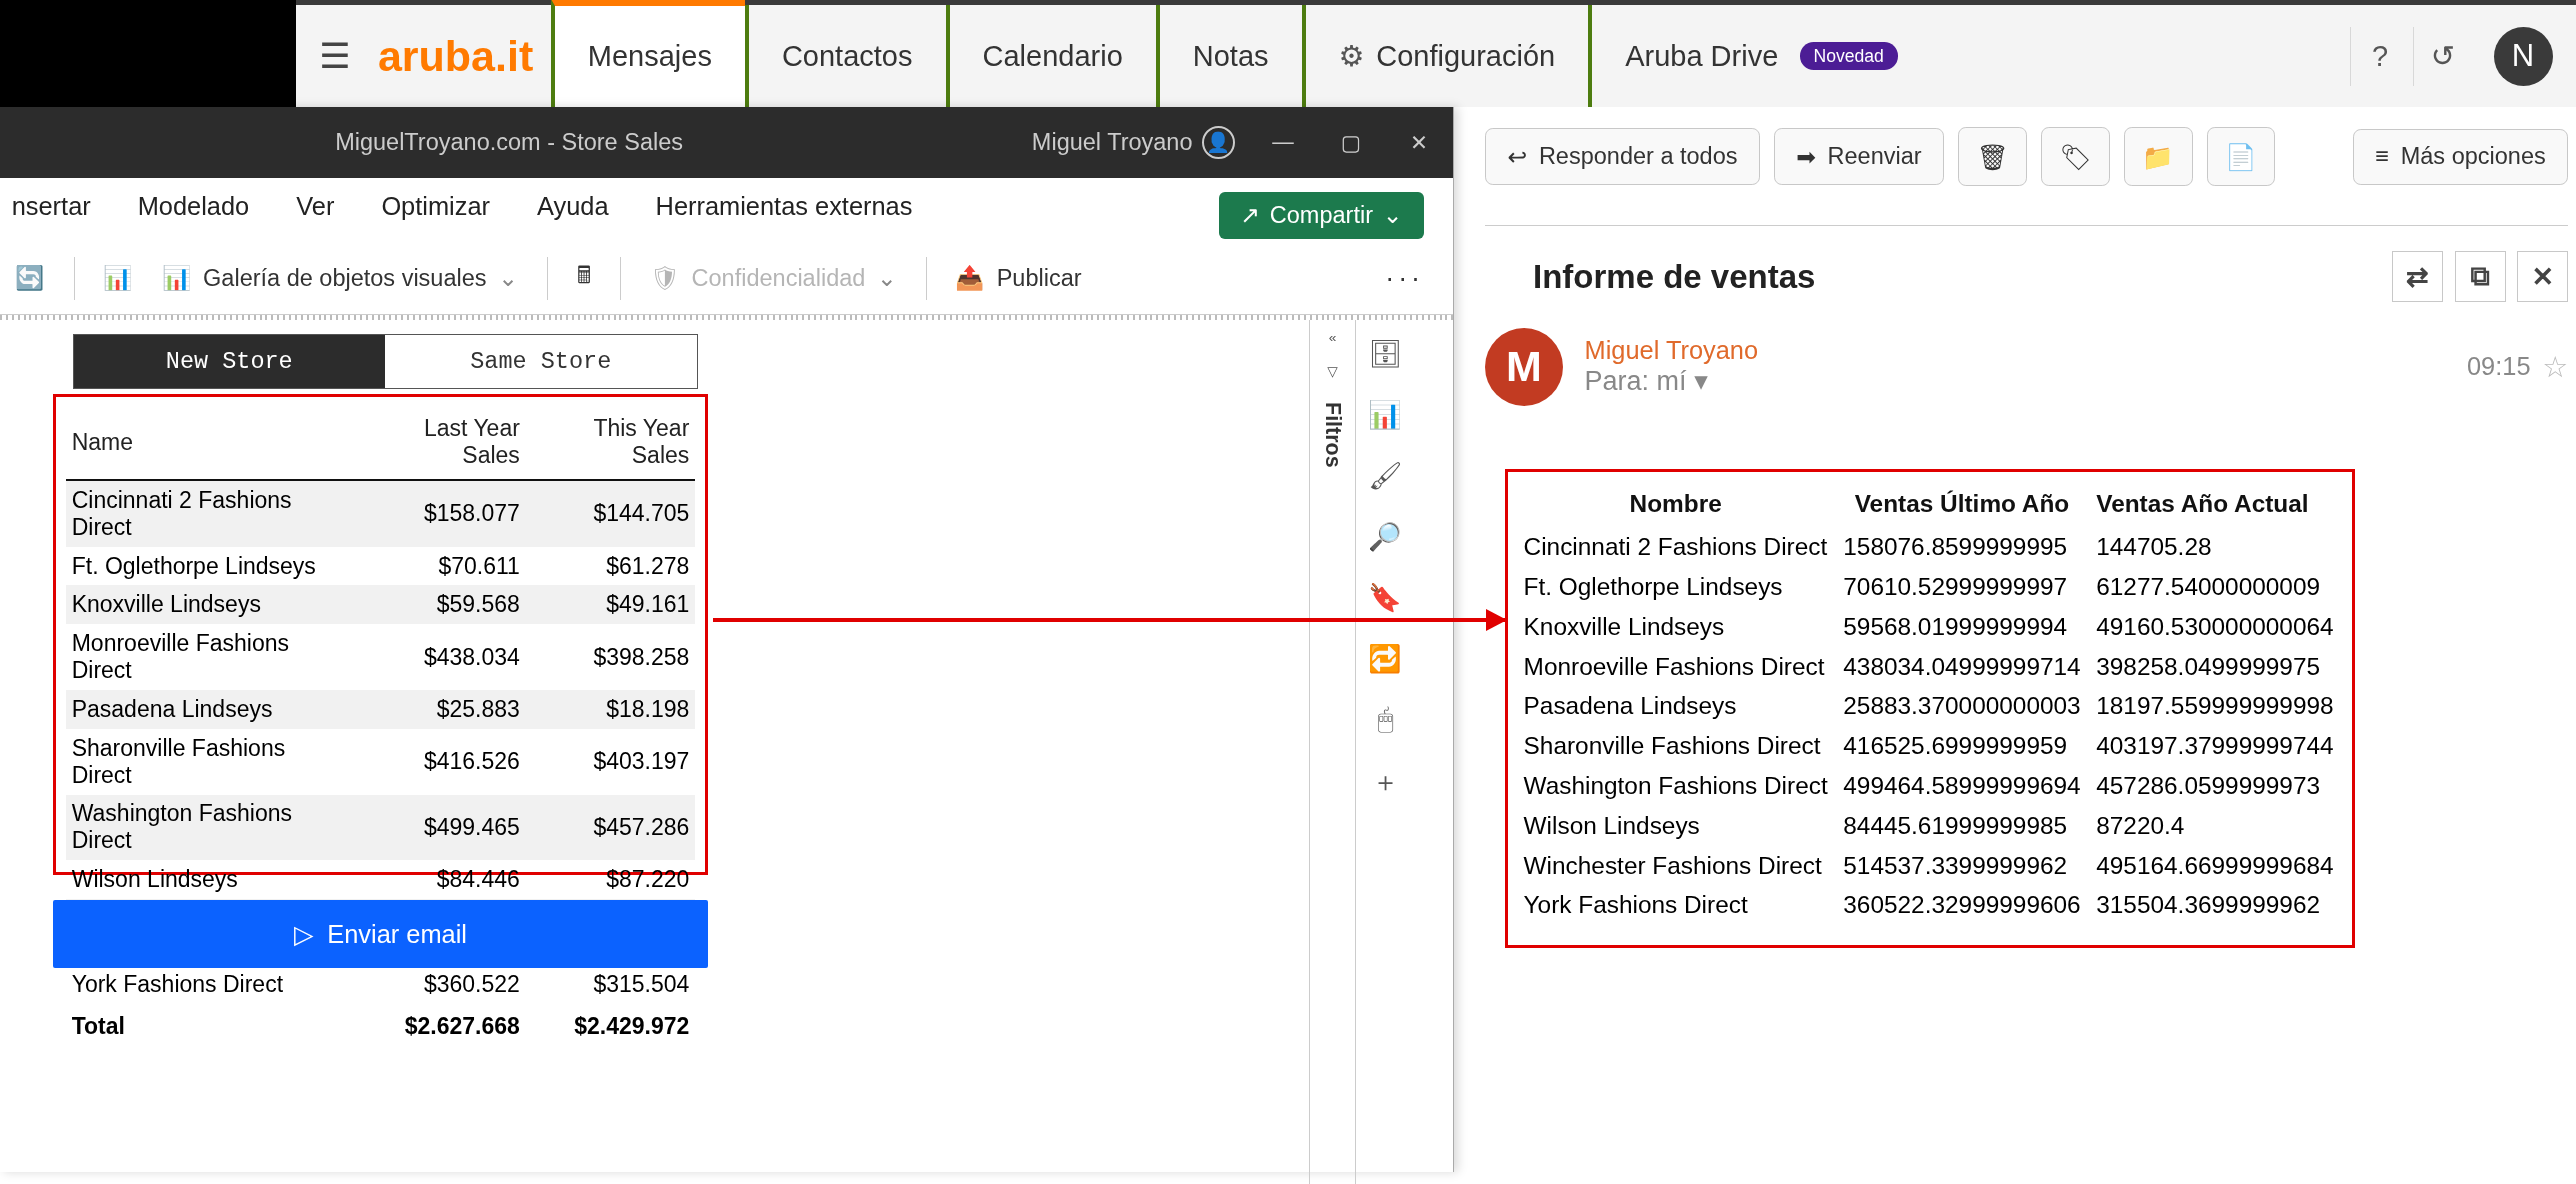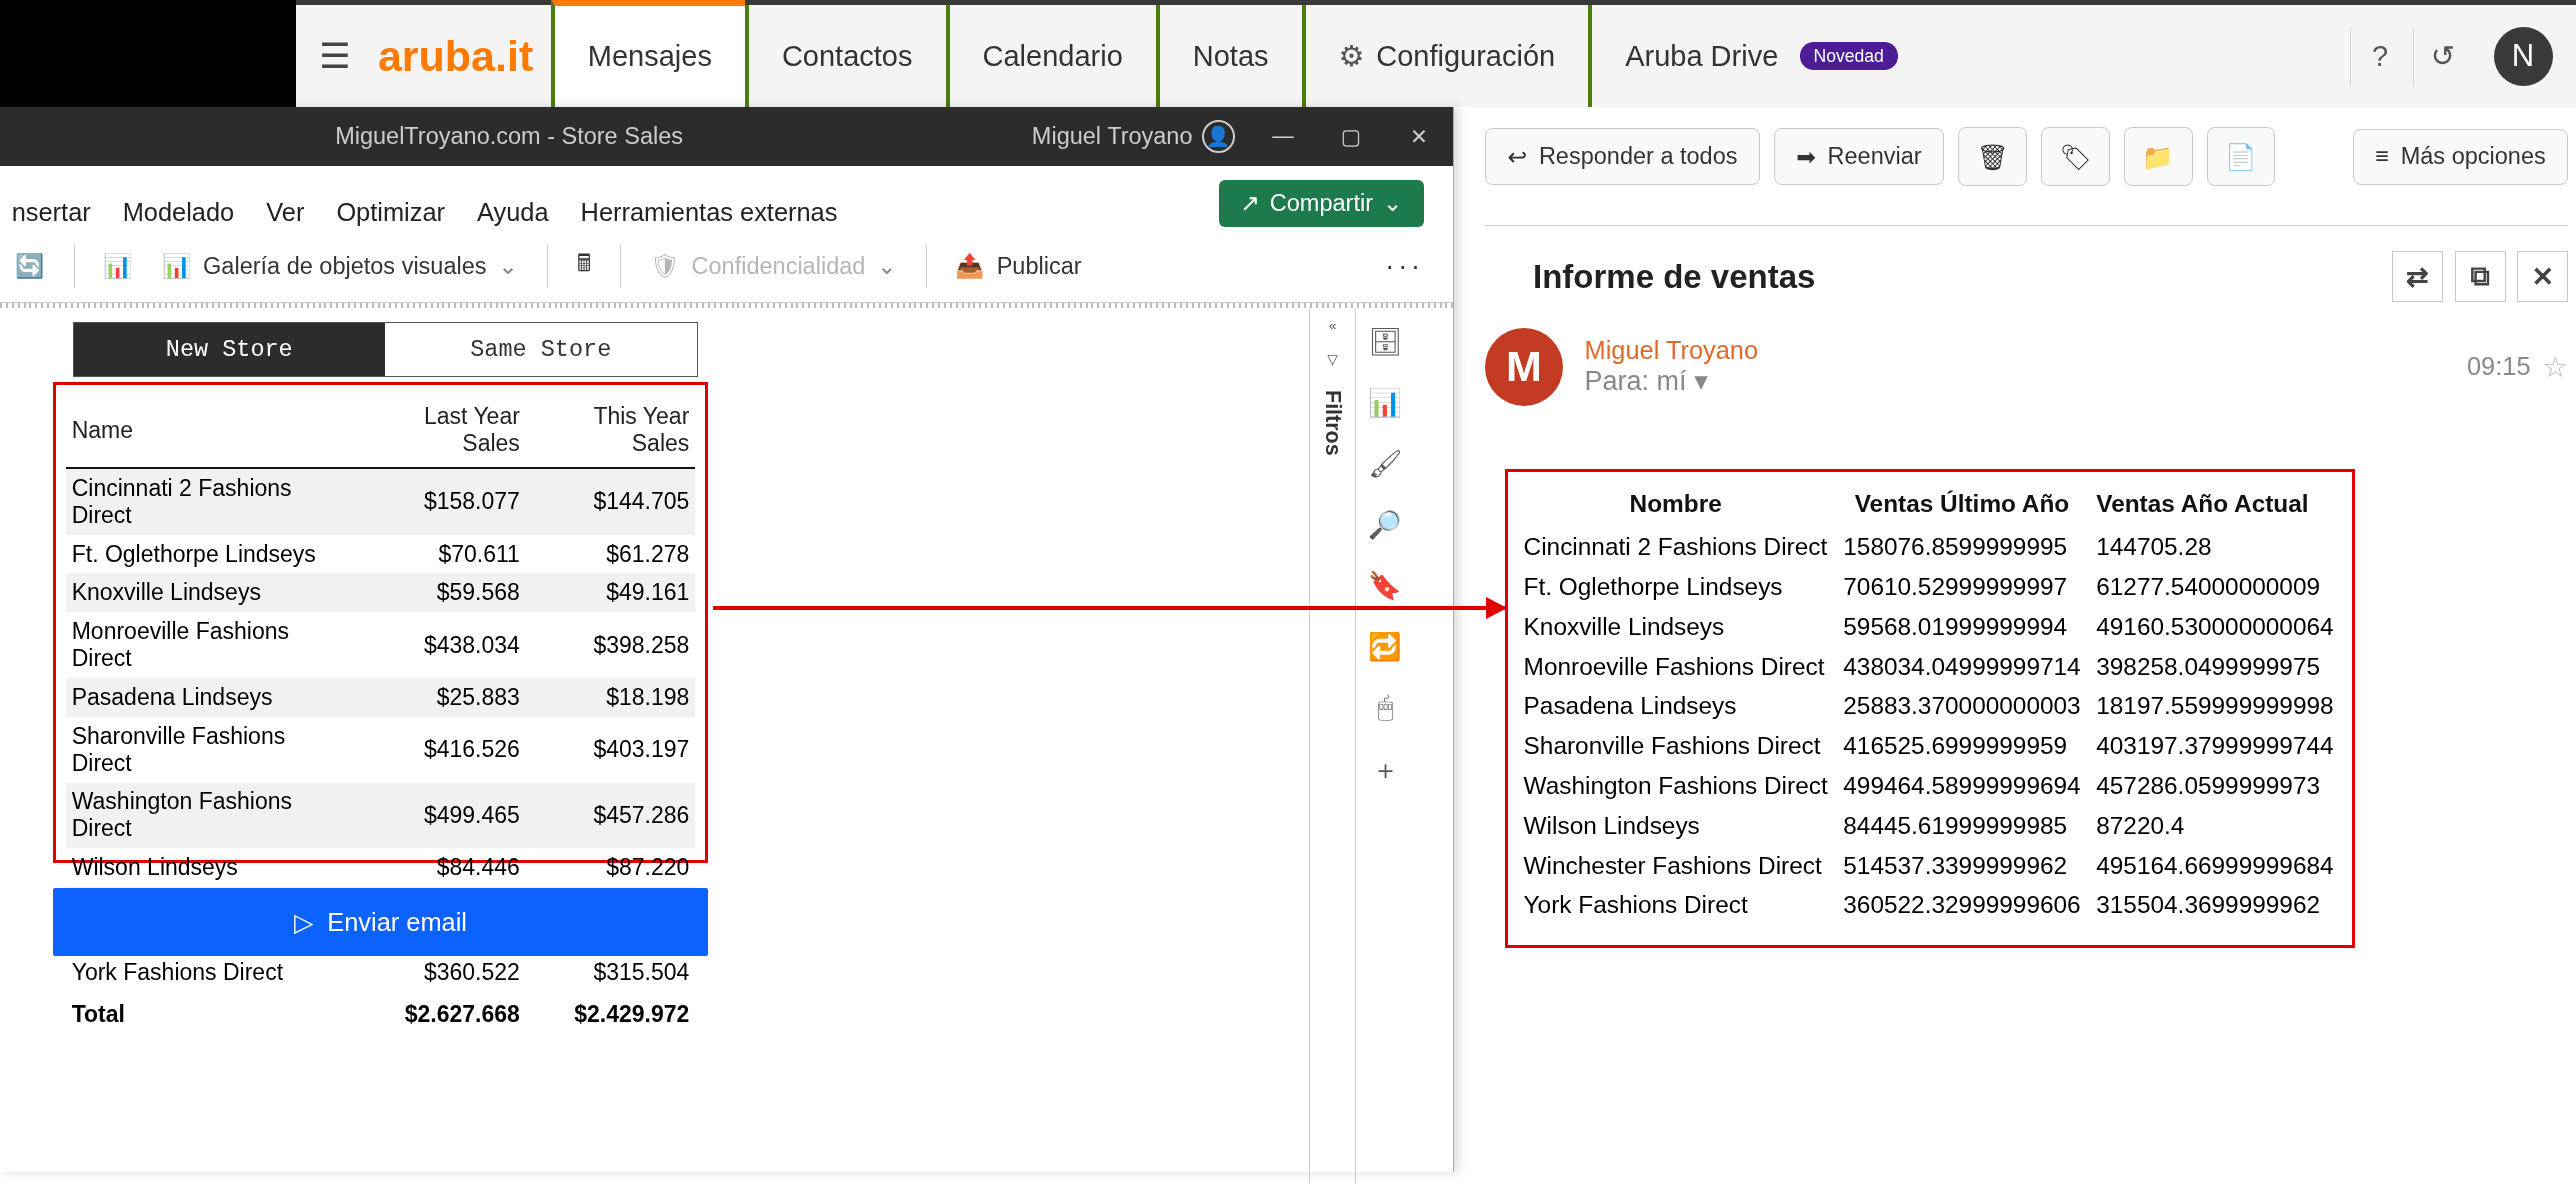--- a/index.html
+++ b/index.html
@@ -162,32 +162,32 @@
   
   .pbi-window {
     position:absolute;
     left:0; top:107px;
     width:1454px; height:1065px;
     background:#fff;
     border-right:1px solid #aaa;
     box-shadow: 3.9px 0 9.8px rgba(0,0,0,.15);
   }
   .pbi-titlebar {
-    height: 59px; background:#2c2c2c; color:#ccc;
+    height: 71px; background:#2c2c2c; color:#ccc;
     display:flex; align-items:center;
     font-size:23.5px;
   }
   .pbi-titlebar .title { flex:1; text-align:center; }
   .pbi-titlebar .user { padding:0 13.7px; display:flex; align-items:center; gap:9.8px; }
   .pbi-titlebar .win-btn { width:68px; text-align:center; font-size:21.5px; }
   .pbi-titlebar .person { width:33px; height:33px; border:2px solid #ccc; border-radius:50%; display:flex;align-items:center;justify-content:center; font-size:19.5px;}
   .pbi-ribbon-tabs {
-    display:flex; gap:32px; padding: 13.7px 29px 9.8px 11.7px;
+    display:flex; gap:47px; padding: 13.7px 29px 9.8px 11.7px;
     font-size:25.4px; color:#222;
-    align-items:flex-end;
+    align-items:flex-start;
   }
   .pbi-share {
     margin-left:auto;
     background:#1c7a4d; color:#fff;
     border-radius:5.9px;
     padding: 9.8px 21.5px;
     display:flex; align-items:center; gap:9.8px;
     font-size:23.5px;
   }
   .pbi-ribbon-icons {

